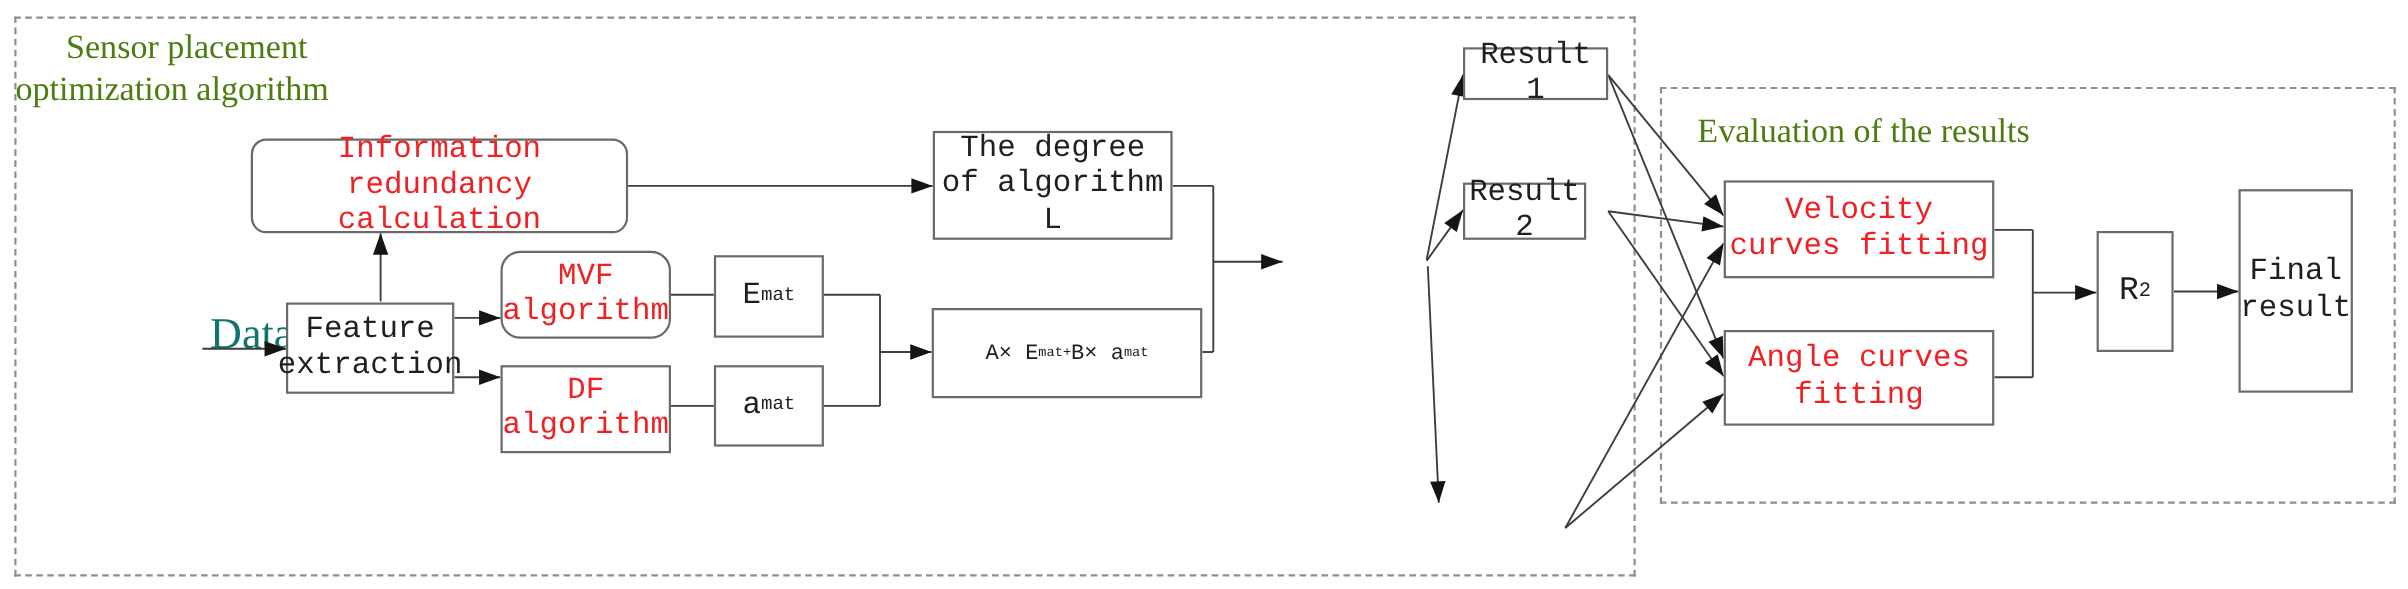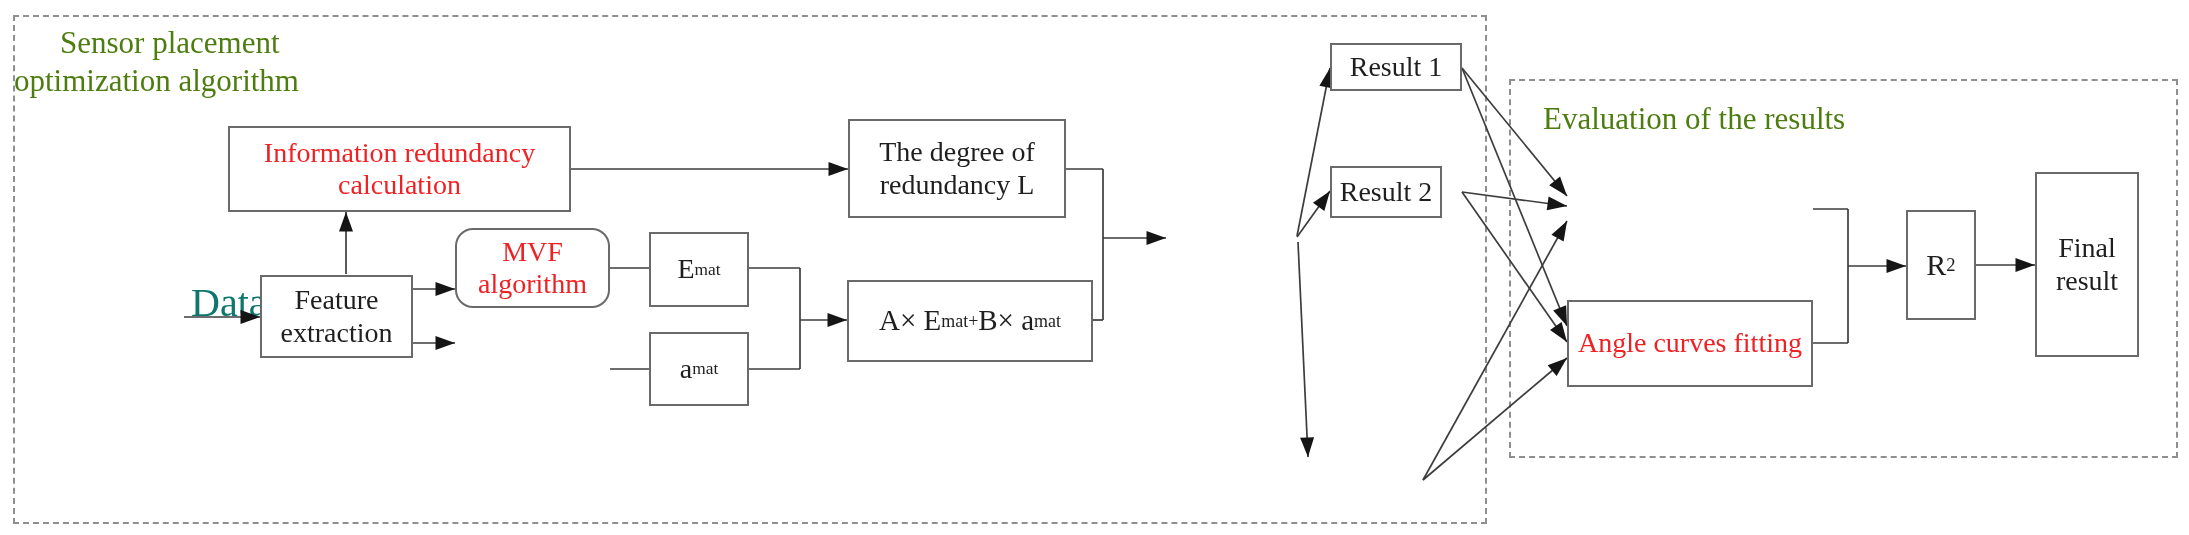--- a/index.html
+++ b/index.html
@@ -9,26 +9,26 @@
   }
   .panel{position:absolute;border:2px dashed #8f8f8f;background:transparent;}
   .panel-title{position:absolute;font-size:31px;line-height:1.22;color:#4d7c0f;white-space:nowrap;}
   .panel-title .indent{display:block;padding-left:46px;}
   .panel-title .noindent{display:block;}
   .edge-label{position:absolute;font-size:40px;color:#0f766e;white-space:nowrap;}
   svg.wires{position:absolute;left:0;top:0;z-index:2;}
   .box{
     position:absolute;box-sizing:border-box;border:2px solid #6a6a6b;background:#ffffff;
     display:flex;align-items:center;justify-content:center;text-align:center;
-    font-size:28px;line-height:1.15;z-index:3;padding:0 3px;
+    font-size:28px;line-height:1.15;z-index:3;padding:0 3px;font-family:Liberation Mono, monospace;
   }
   .box.red{color:#ee2224;}
   .box sub{font-size:0.62em;line-height:0;vertical-align:-0.28em;}
   .box sup{font-size:0.62em;line-height:0;vertical-align:0.55em;}
-  .formula{font-size:29px;}
+  .formula{font-size:20px;}
   .r2box{font-size:30px;}
 </style>
 </head>
 <body>
 
 <div class="stage">
 
   <div class="panel" style="left:13px;top:15px;width:1470px;height:505px;"></div>
   <div class="panel" style="left:1509px;top:79px;width:665px;height:375px;"></div>
 
@@ -75,50 +75,52 @@
     <span class="indent">Sensor placement</span>
     <span class="noindent">optimization algorithm</span>
   </div>
   <div class="panel-title" style="left:1543px;top:100px;">Evaluation of the results</div>
 
   <div class="edge-label" style="left:191px;top:279px;">Data</div>
 
 
   <div class="box" style="left:260px;top:275px;width:153px;height:83px;">Feature extraction</div>
 
-  <div class="box red" style="left:228px;top:126px;width:343px;height:86px;">Information redundancy calculation</div>
+  <div class="box red" style="left:228px;top:126px;width:343px;height:86px;border-radius:14px;">Information redundancy calculation</div>
 
   <div class="box red" style="left:455px;top:228px;width:155px;height:80px;border-radius:18px;">MVF algorithm</div>
 
+  <div class="box red" style="left:455px;top:332px;width:155px;height:80px;">DF algorithm</div>
 
   <div class="box" style="left:649px;top:232px;width:100px;height:75px;">
     <span>E</span>
       <sub>mat</sub>
   </div>
 
   <div class="box" style="left:649px;top:332px;width:100px;height:74px;">
     <span>a</span>
       <sub>mat</sub>
   </div>
 
-  <div class="box" style="left:848px;top:119px;width:218px;height:99px;">The degree of redundancy L</div>
+  <div class="box" style="left:848px;top:119px;width:218px;height:99px;">The degree of algorithm L</div>
 
   <div class="box formula" style="left:847px;top:280px;width:246px;height:82px;">
     <span>A× E</span>
       <sub>mat+</sub>
       <span>B× a</span>
       <sub>mat</sub>
   </div>
 
 
   <div class="box" style="left:1330px;top:43px;width:132px;height:48px;">Result 1</div>
 
   <div class="box" style="left:1330px;top:166px;width:112px;height:52px;">Result 2</div>
 
 
+  <div class="box red" style="left:1567px;top:164px;width:246px;height:89px;">Velocity curves fitting</div>
 
   <div class="box red" style="left:1567px;top:300px;width:246px;height:87px;">Angle curves fitting</div>
 
   <div class="box r2box" style="left:1906px;top:210px;width:70px;height:110px;">
     <span>R</span>
       <sup>2</sup>
   </div>
 
   <div class="box" style="left:2035px;top:172px;width:104px;height:185px;">Final result</div>
 

